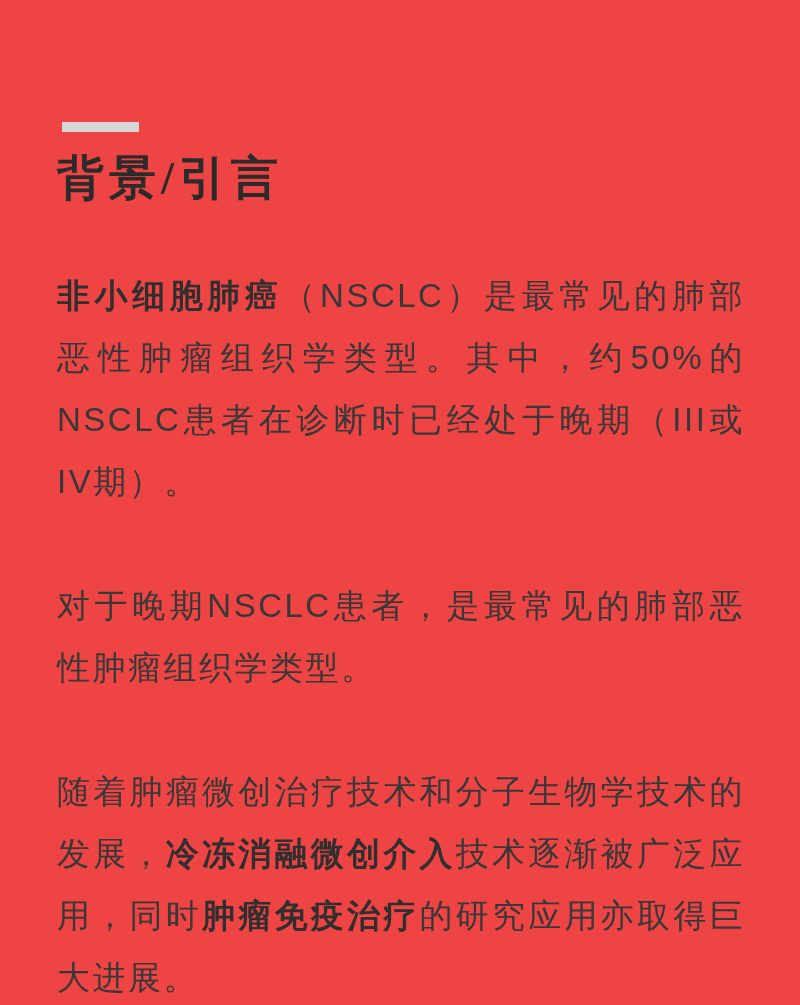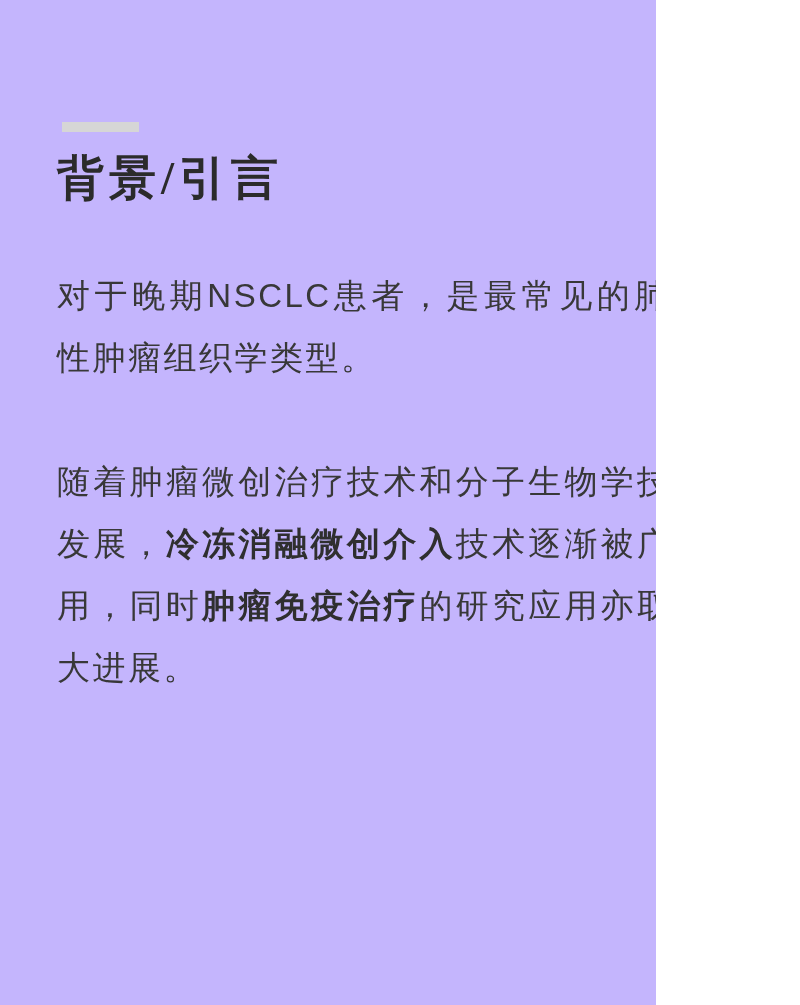--- a/index.html
+++ b/index.html
@@ -2,23 +2,23 @@
 <html lang="zh"><head>
 <meta charset="utf-8">
 <style>
   html, body {
     margin: 0;
     padding: 0;
     background: #ffffff;
   }
   .page {
     position: relative;
-    width: 656px;
+    width: 800px;
     height: 1005px;
-    background: #c4b5fd;
+    background: #ef4444;
     overflow: hidden;
     font-family: "Liberation Sans", sans-serif;
   }
   .accent-bar {
     position: absolute;
     left: 62px;
     top: 122px;
     width: 77px;
     height: 10px;
     background: #d6d6d6;
@@ -59,16 +59,17 @@
     color: #2f2f2f;
   }
 </style>
 </head>
 <body>
 
 <div class="page">
   <div class="accent-bar"></div>
   <h1 class="page-title">背景/引言</h1>
   <div class="article-body">
+      <p><strong>非小细胞肺癌</strong><span>（NSCLC）是最常见的肺部恶性肿瘤组织学类型。其中，约50%的NSCLC患者在诊断时已经处于晚期（III或IV期）。</span></p>
       <p><span>对于晚期NSCLC患者，是最常见的肺部恶性肿瘤组织学类型。</span></p>
       <p><span>随着肿瘤微创治疗技术和分子生物学技术的发展，</span><strong>冷冻消融微创介入</strong><span>技术逐渐被广泛应用，同时</span><strong>肿瘤免疫治疗</strong><span>的研究应用亦取得巨大进展。</span></p>
     </div>
 </div>
 
 </body></html>

